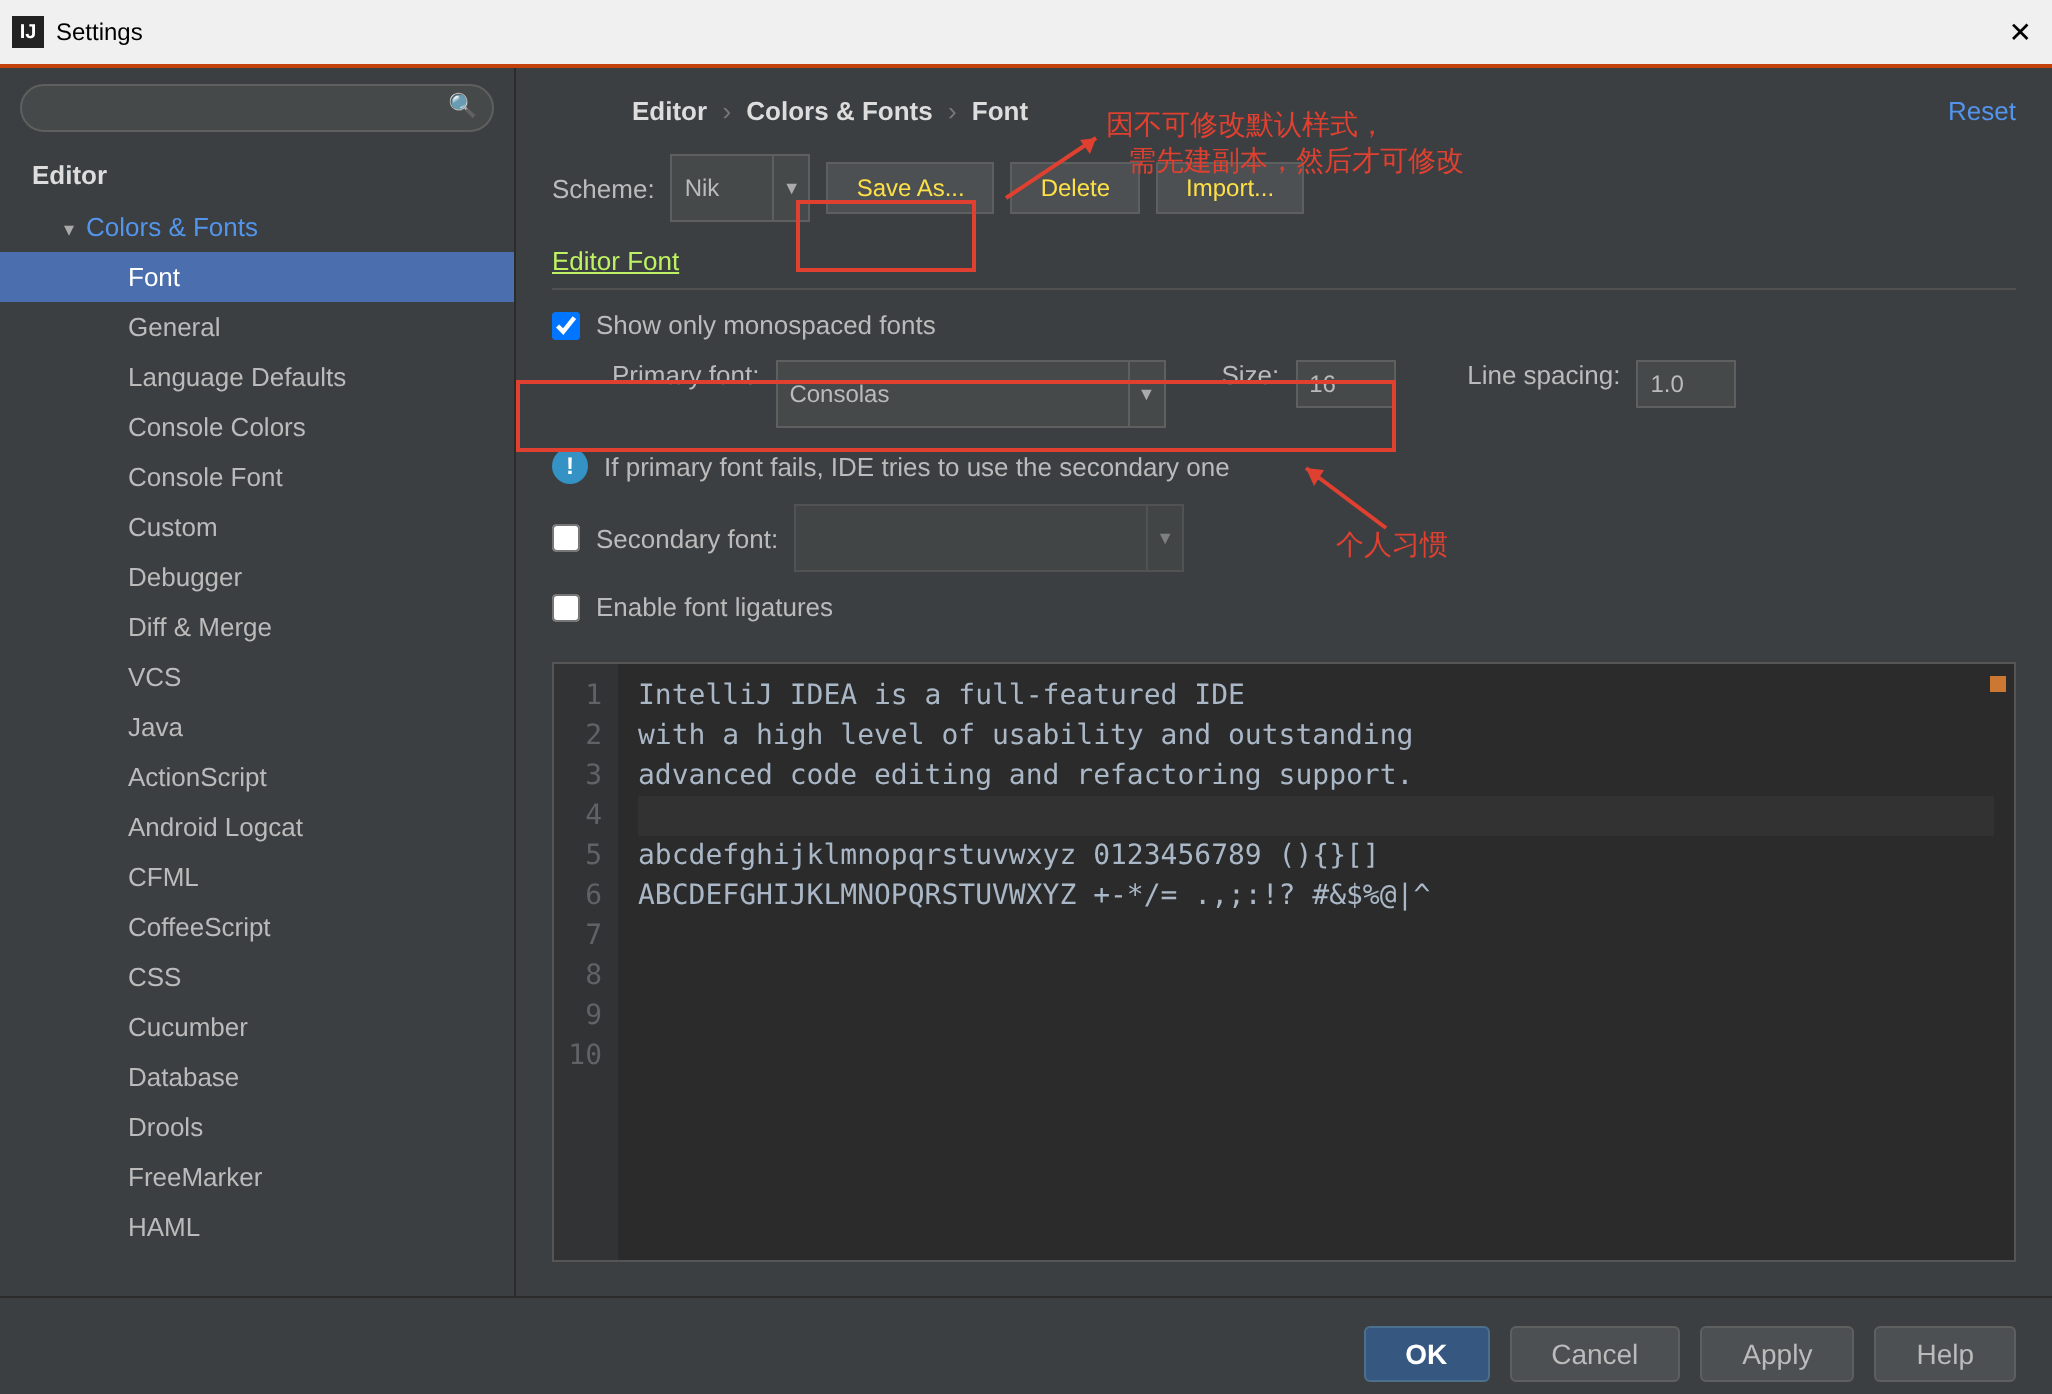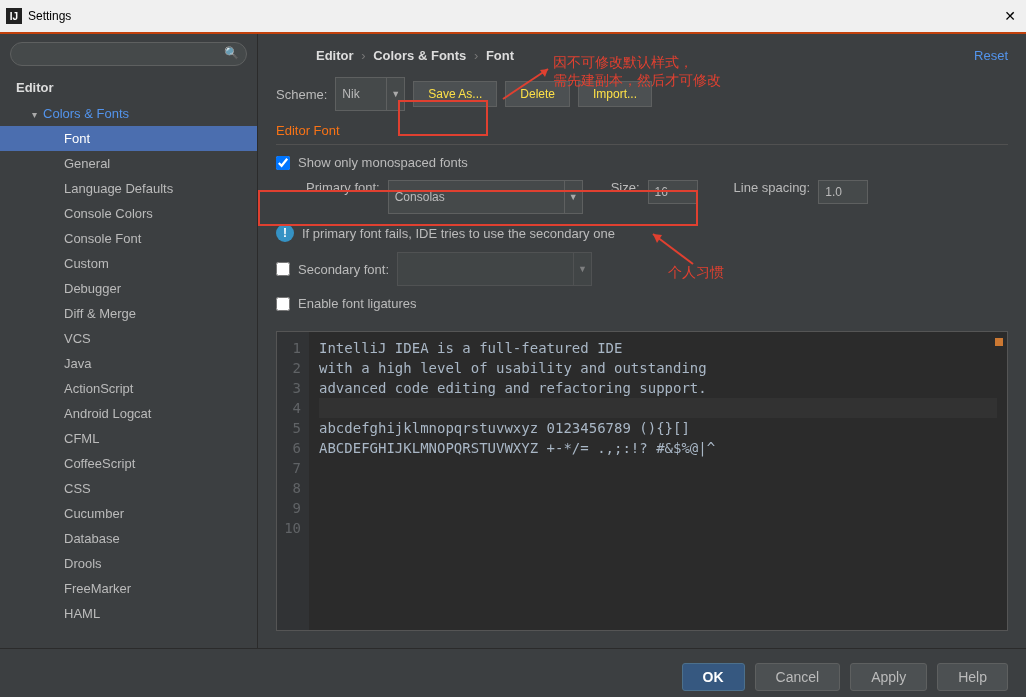--- a/index.html
+++ b/index.html
@@ -24,21 +24,21 @@
 .crumbs { color: #bbbbbb; font-size: 13px; margin-bottom: 14px; padding-left: 40px; }
 .crumbs b { color: #ddd; font-weight: bold; }
 .crumbs .sep { color: #777; margin: 0 4px; }
 .reset { position: absolute; right: 18px; top: 14px; color: #5394ec; cursor: pointer; }
 .row { display: flex; align-items: center; gap: 8px; margin-bottom: 12px; }
 .lbl { color: #bbb; }
 select, .combo { background: #45494a; border: 1px solid #5e6060; color: #bbb; height: 24px; padding: 16px 6px; font-size: 12px; }
 .combo { display: flex; align-items: center; position: relative; }
 .combo .arrow { position: absolute; right: 0; top: 0; height: 100%; width: 18px; border-left: 1px solid #5e6060; display: flex; align-items: center; justify-content: center; font-size: 9px; color: #aaa; }
 .btn-dark { background: #4c5052; border: 1px solid #5e6060; color: #fde047; height: 26px; padding: 0 14px; cursor: pointer; font-size: 12px; }
-.section-title { color: #f97316; margin: 6px 0 6px 0; }
+.section-title { color: #bef264; margin: 6px 0 6px 0; text-decoration: underline; }
 .fieldset { border-top: 1px solid #515151; padding-top: 10px; }
 .chk { display: flex; align-items: center; gap: 8px; margin-bottom: 10px; }
 .chk input { width: 14px; height: 14px; }
 .form-line { display: flex; align-items: flex-start; gap: 8px; margin-bottom: 10px; margin-left: 30px; }
 .txt-input { background: #45494a; border: 1px solid #5e6060; color: #bbb; height: 24px; padding: 0 6px; width: 50px; font-size: 12px; }
 .info-line { display: flex; align-items: center; gap: 8px; margin: 6px 0 10px 0; }
 .info-ico { width: 18px; height: 18px; border-radius: 50%; background: #3592c4; color: #fff; display: inline-flex; align-items: center; justify-content: center; font-size: 12px; font-weight: bold; }
 .editor { background: #2b2b2b; border: 1px solid #555; height: 300px; margin-top: 20px; display: flex; font-family: Consolas, monospace; font-size: 14px; position: relative; }
 .gutter { background: #313335; color: #606366; text-align: right; padding: 6px 8px 6px 6px; line-height: 20px; user-select: none; width: 32px; }
 .code { padding: 6px 10px; color: #a9b7c6; line-height: 20px; white-space: pre; flex: 1; }
@@ -170,21 +170,21 @@
       <div class="mark"></div>
     </div>
 
     <div class="redbox" style="left:140px;top:66px;width:90px;height:36px"></div>
     <div class="redbox" style="left:0px;top:156px;width:440px;height:36px"></div>
     <svg class="arrow-svg" style="left:240px;top:30px" width="60" height="40">
         <line x1="5" y1="35" x2="50" y2="5" stroke="#e04030" stroke-width="2"></line>
         <polygon points="50,5 42,6 47,13" fill="#e04030"></polygon>
       </svg>
     <div class="anno" style="left:295px;top:20px">因不可修改默认样式，</div>
-    <div class="anno" style="left:295px;top:38px">需先建副本，然后才可修改</div>
+    <div class="anno" style="left:306px;top:38px">需先建副本，然后才可修改</div>
     <svg class="arrow-svg" style="left:390px;top:195px" width="50" height="40">
         <line x1="45" y1="35" x2="5" y2="5" stroke="#e04030" stroke-width="2"></line>
         <polygon points="5,5 14,6 9,14" fill="#e04030"></polygon>
       </svg>
     <div class="anno" style="left:410px;top:230px">个人习惯</div>
   </div>
 </div>
 
 <div class="footer">
   <button class="btn-footer primary">OK</button>

